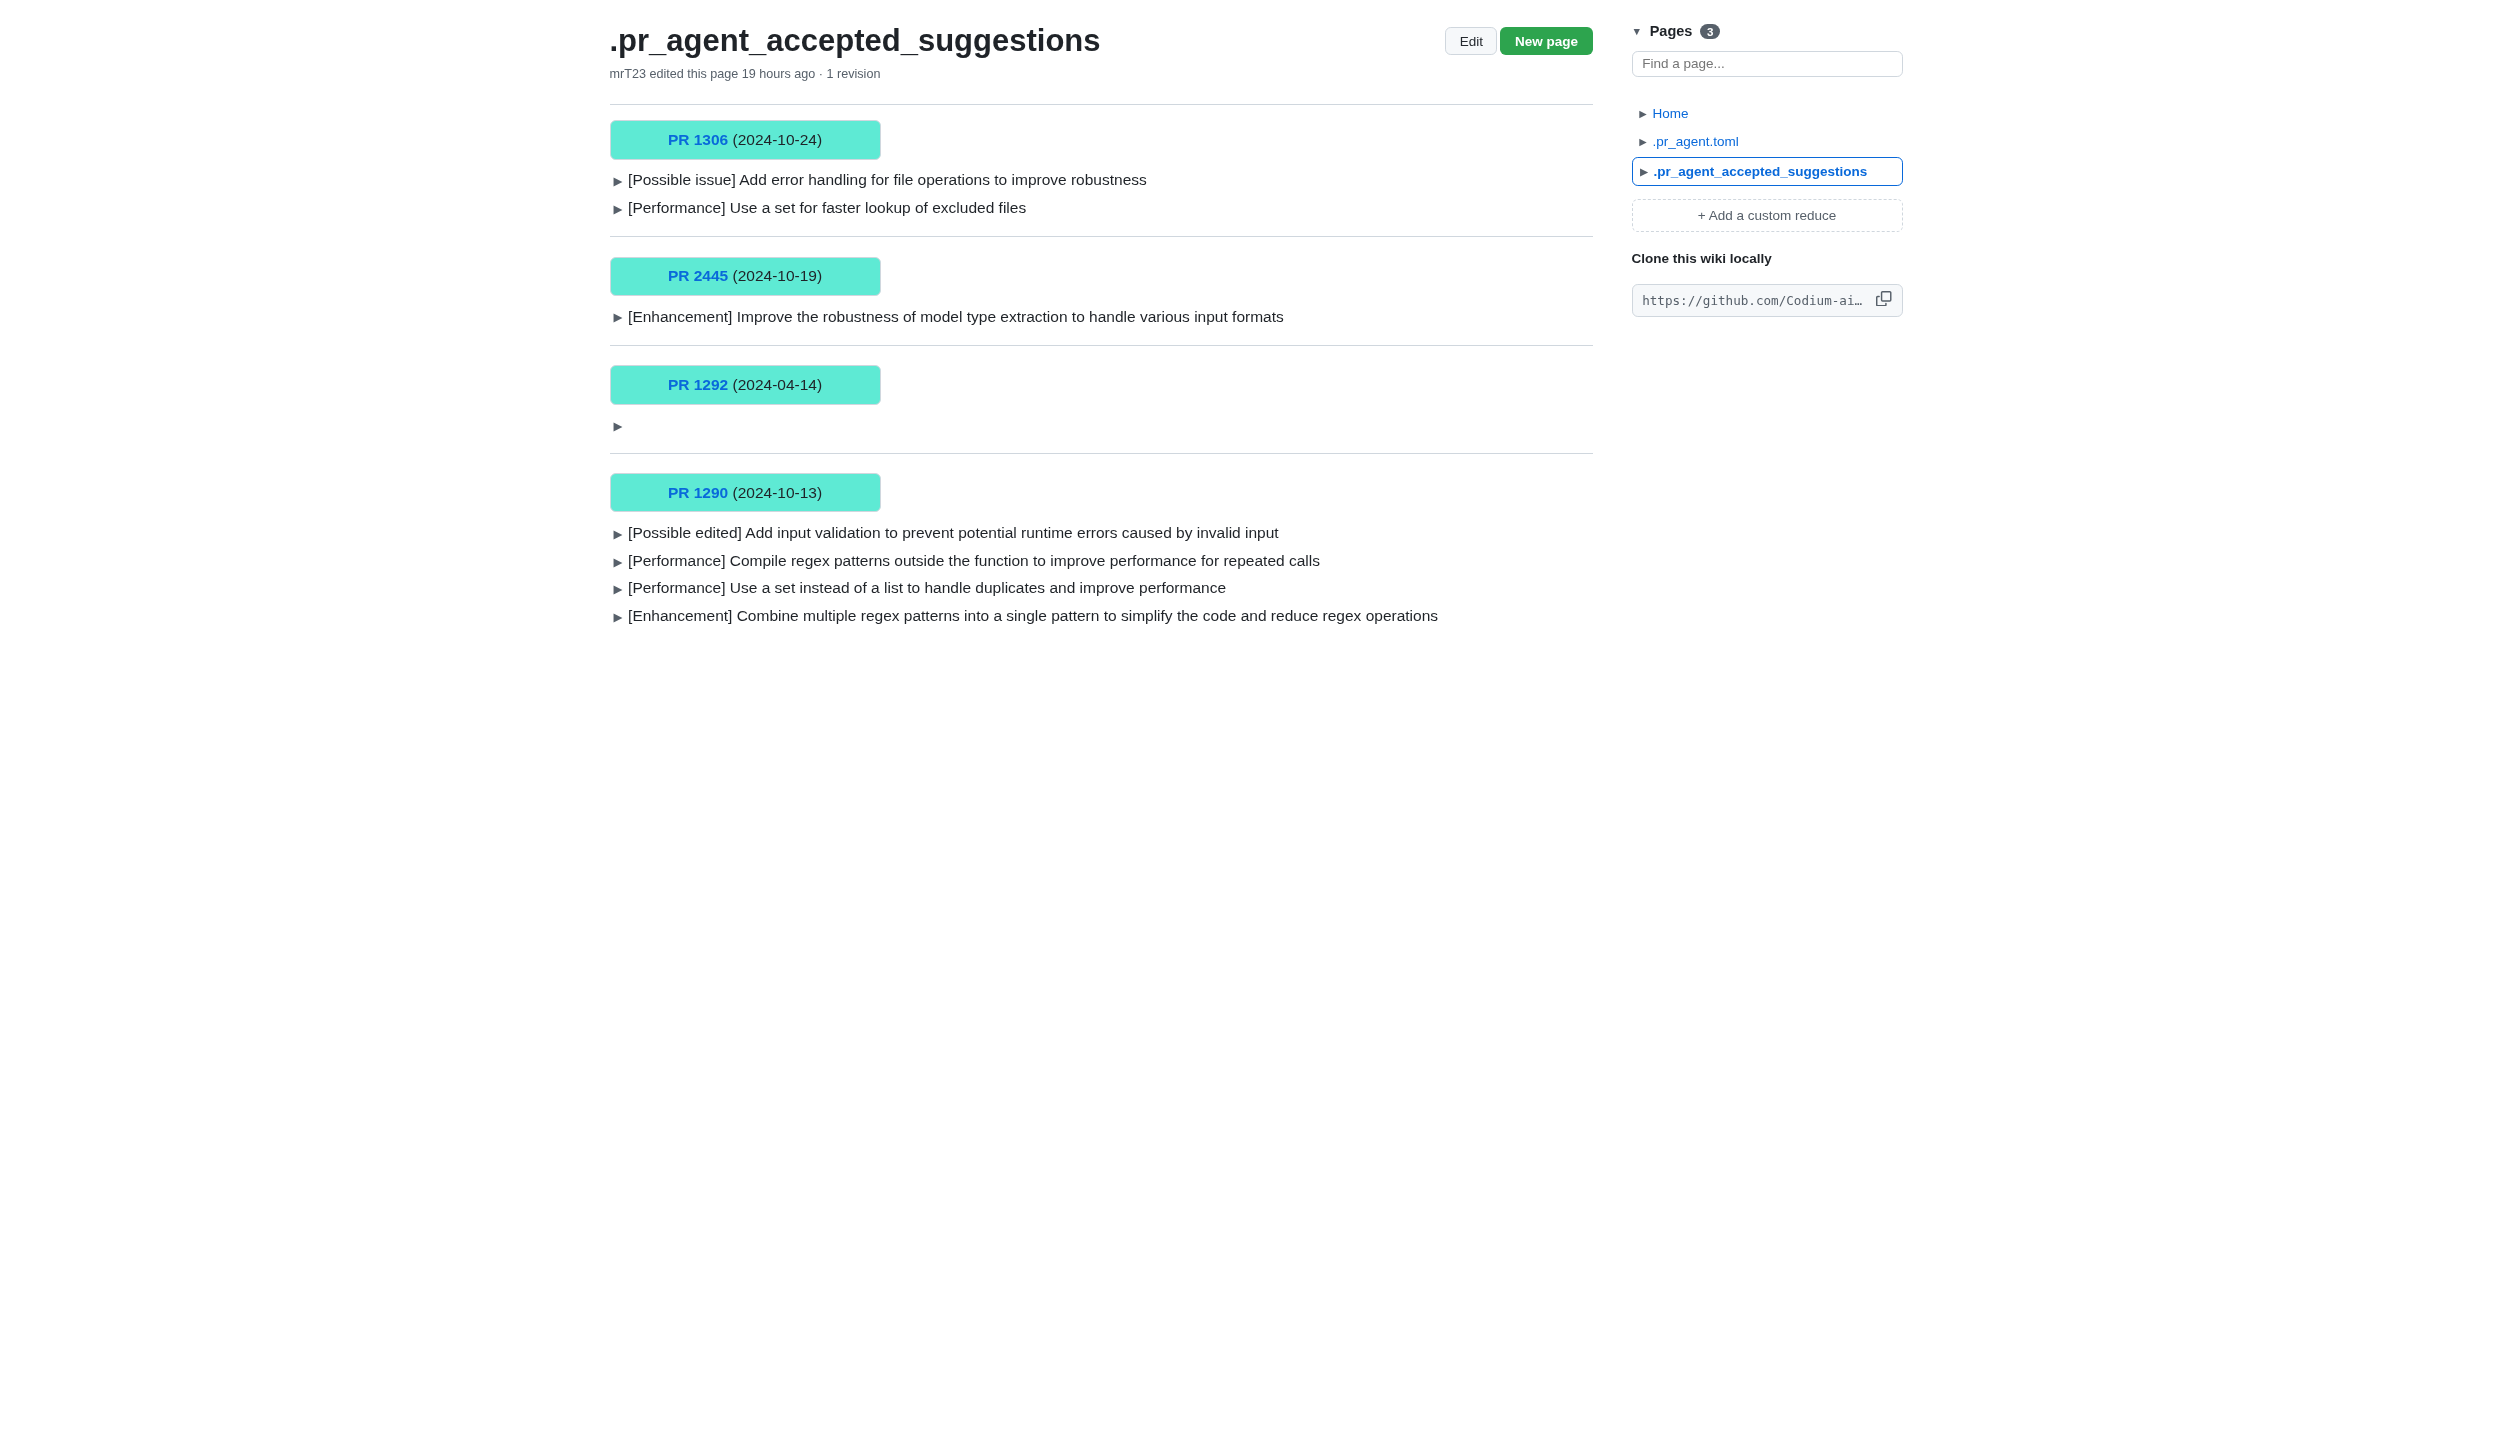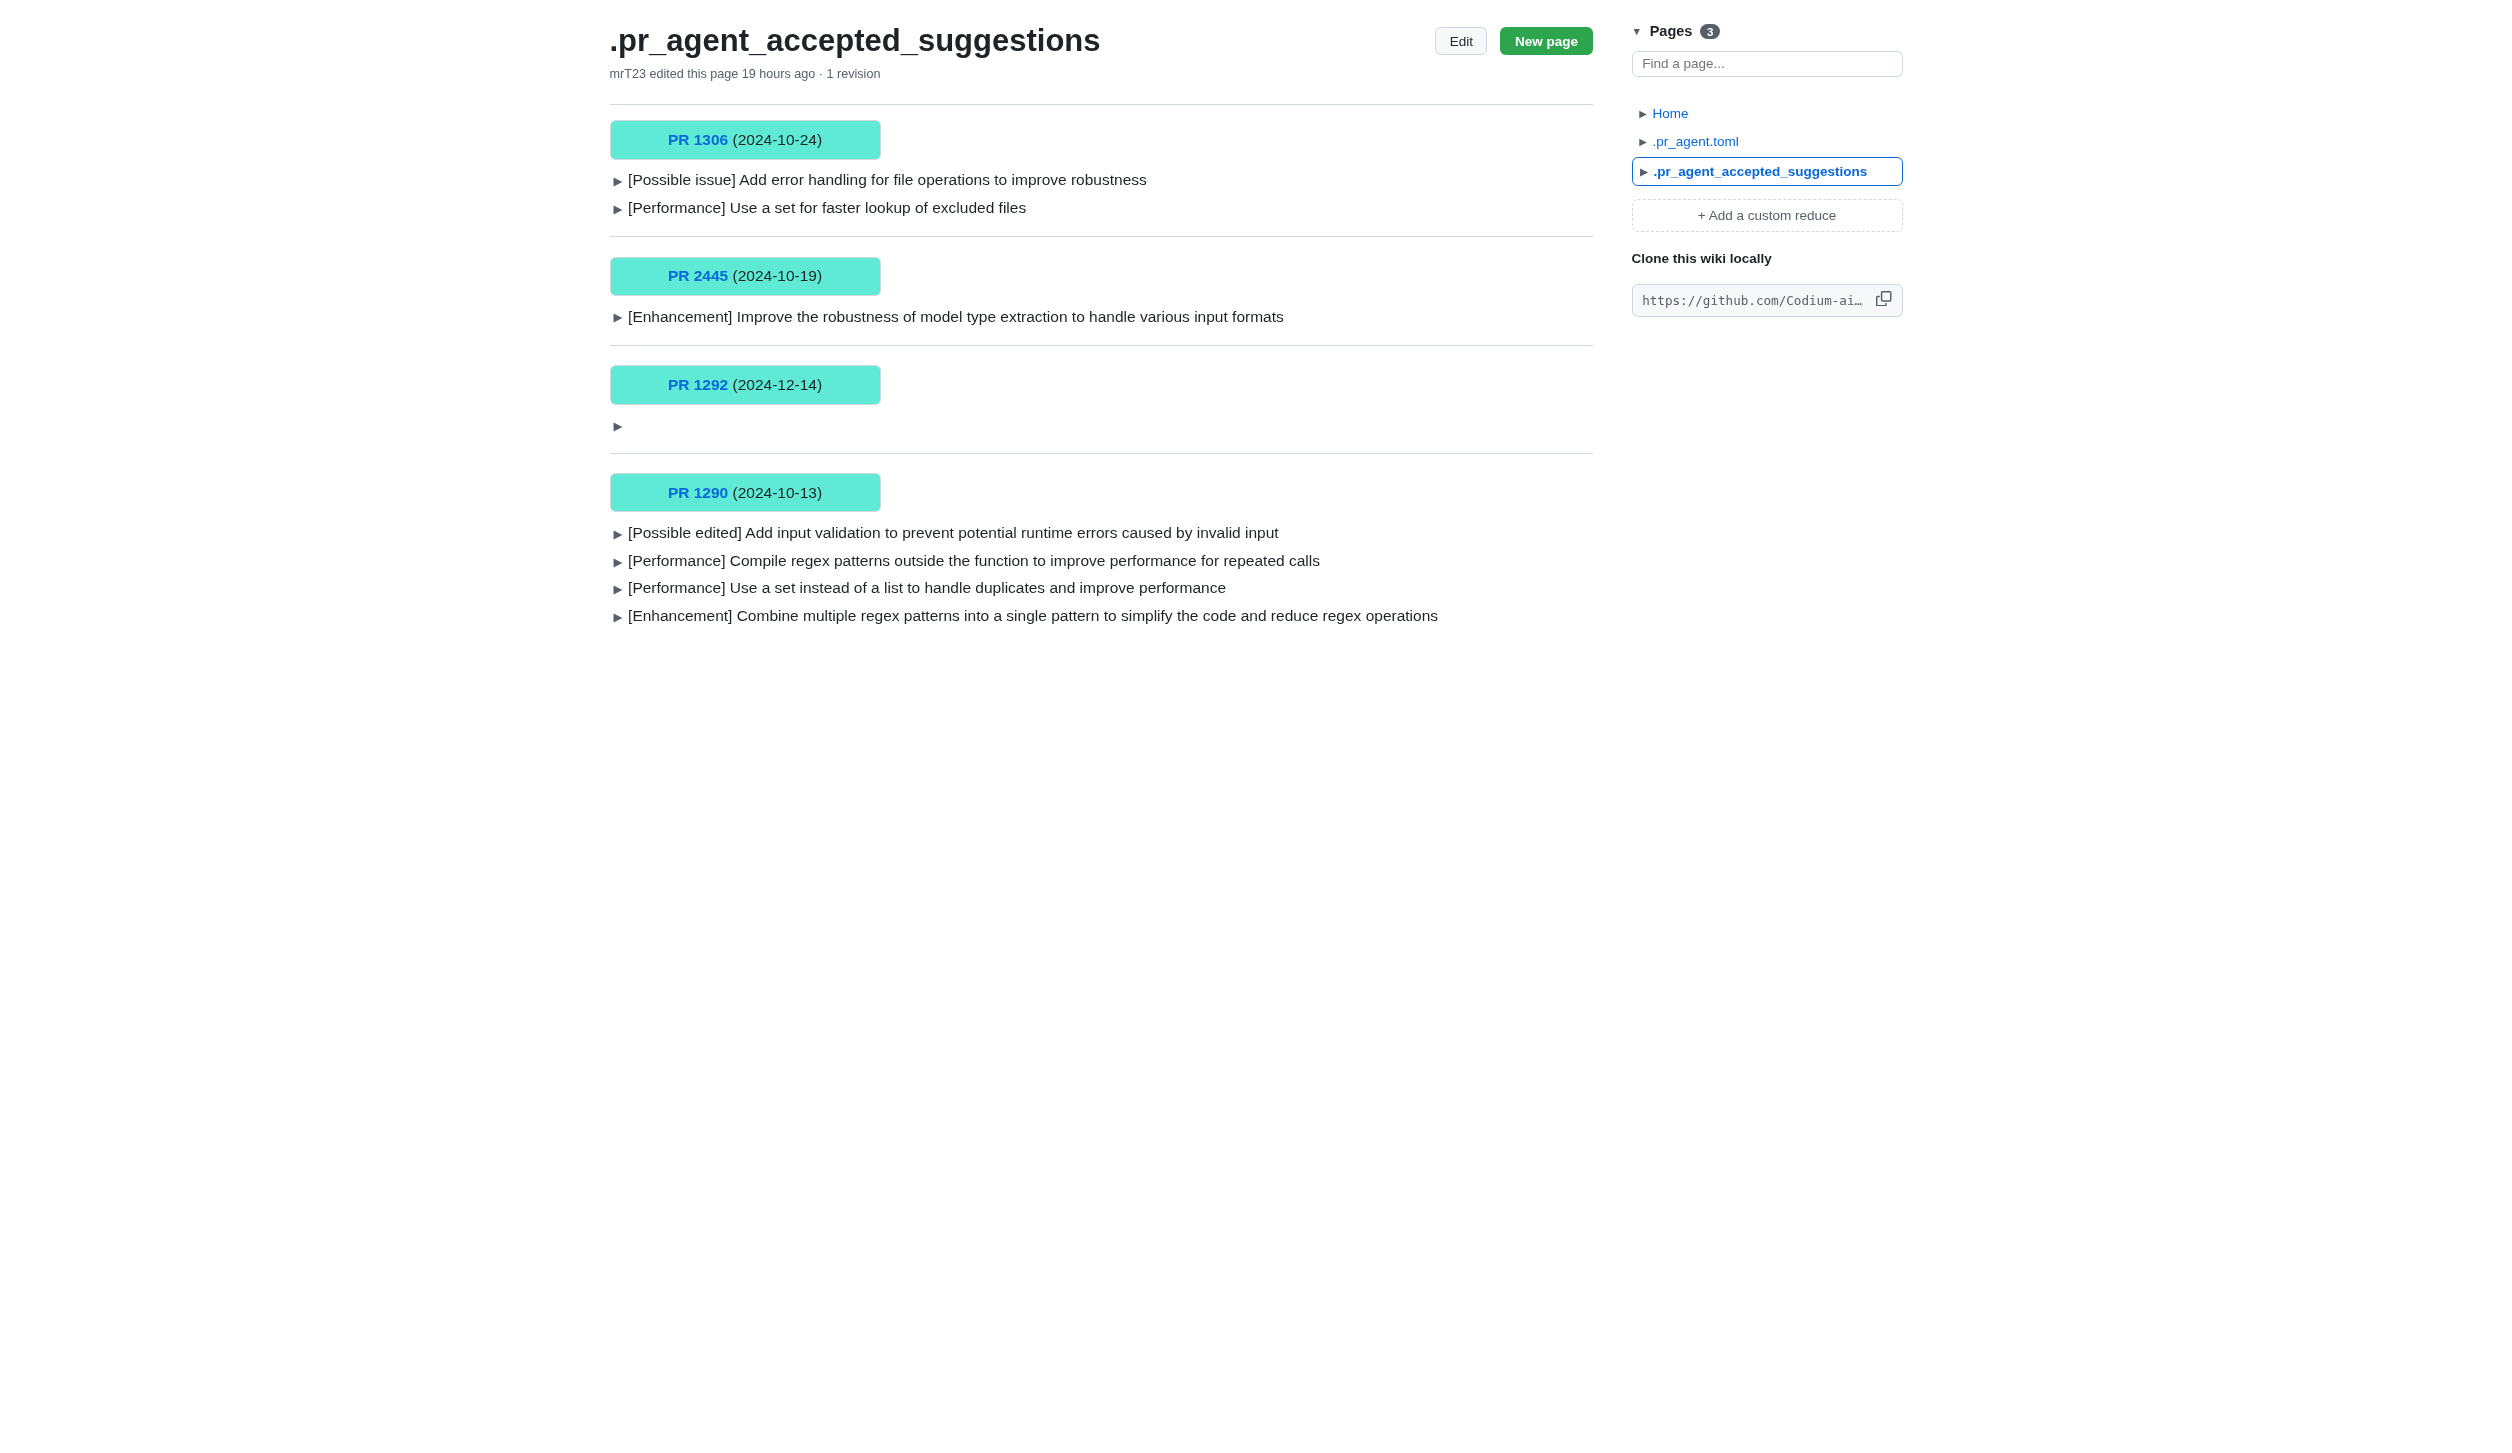--- a/index.html
+++ b/index.html
@@ -31,21 +31,21 @@
       align-items: flex-start;
       margin-bottom: 7.7px;
     }
     .page-title {
       font-size: 31px;
       font-weight: 600;
       color: #1f2328;
     }
     .header-actions {
       display: flex;
-      gap: 13px;
+      gap: 3px;
       align-items: center;
       margin-top: 3.9px;
     }
     .btn-edit {
       padding: 5.8px 13.5px;
       border: 1px solid #d0d7de;
       border-radius: 5.8px;
       background: #f6f8fa;
       color: #24292f;
       font-size: 13.5px;
@@ -244,21 +244,21 @@
           </div><div class="pr-item">
             <span class="pr-item-triangle">▶</span>
             <span>[Performance] Use a set for faster lookup of excluded files</span>
           </div></div>
         <hr class="section-divider">
         <div class="pr-section"><div class="pr-box"><a class="pr-link" href="#">PR 2445</a><span class="pr-date"> (2024-10-19)</span></div><div class="pr-item">
             <span class="pr-item-triangle">▶</span>
             <span>[Enhancement] Improve the robustness of model type extraction to handle various input formats</span>
           </div></div>
         <hr class="section-divider">
-        <div class="pr-section"><div class="pr-box"><a class="pr-link" href="#">PR 1292</a><span class="pr-date"> (2024-12-14)</span></div><div class="pr-item">
+        <div class="pr-section"><div class="pr-box"><a class="pr-link" href="#">PR 1292</a><span class="pr-date"> (2024-04-14)</span></div><div class="pr-item">
             <span class="pr-item-triangle">▶</span>
           </div></div>
         <hr class="section-divider">
         <div class="pr-section"><div class="pr-box"><a class="pr-link" href="#">PR 1290</a><span class="pr-date"> (2024-10-13)</span></div><div class="pr-item">
             <span class="pr-item-triangle">▶</span>
             <span>[Possible edited] Add input validation to prevent potential runtime errors caused by invalid input</span>
           </div><div class="pr-item">
             <span class="pr-item-triangle">▶</span>
             <span>[Performance] Compile regex patterns outside the function to improve performance for repeated calls</span>
           </div><div class="pr-item">

